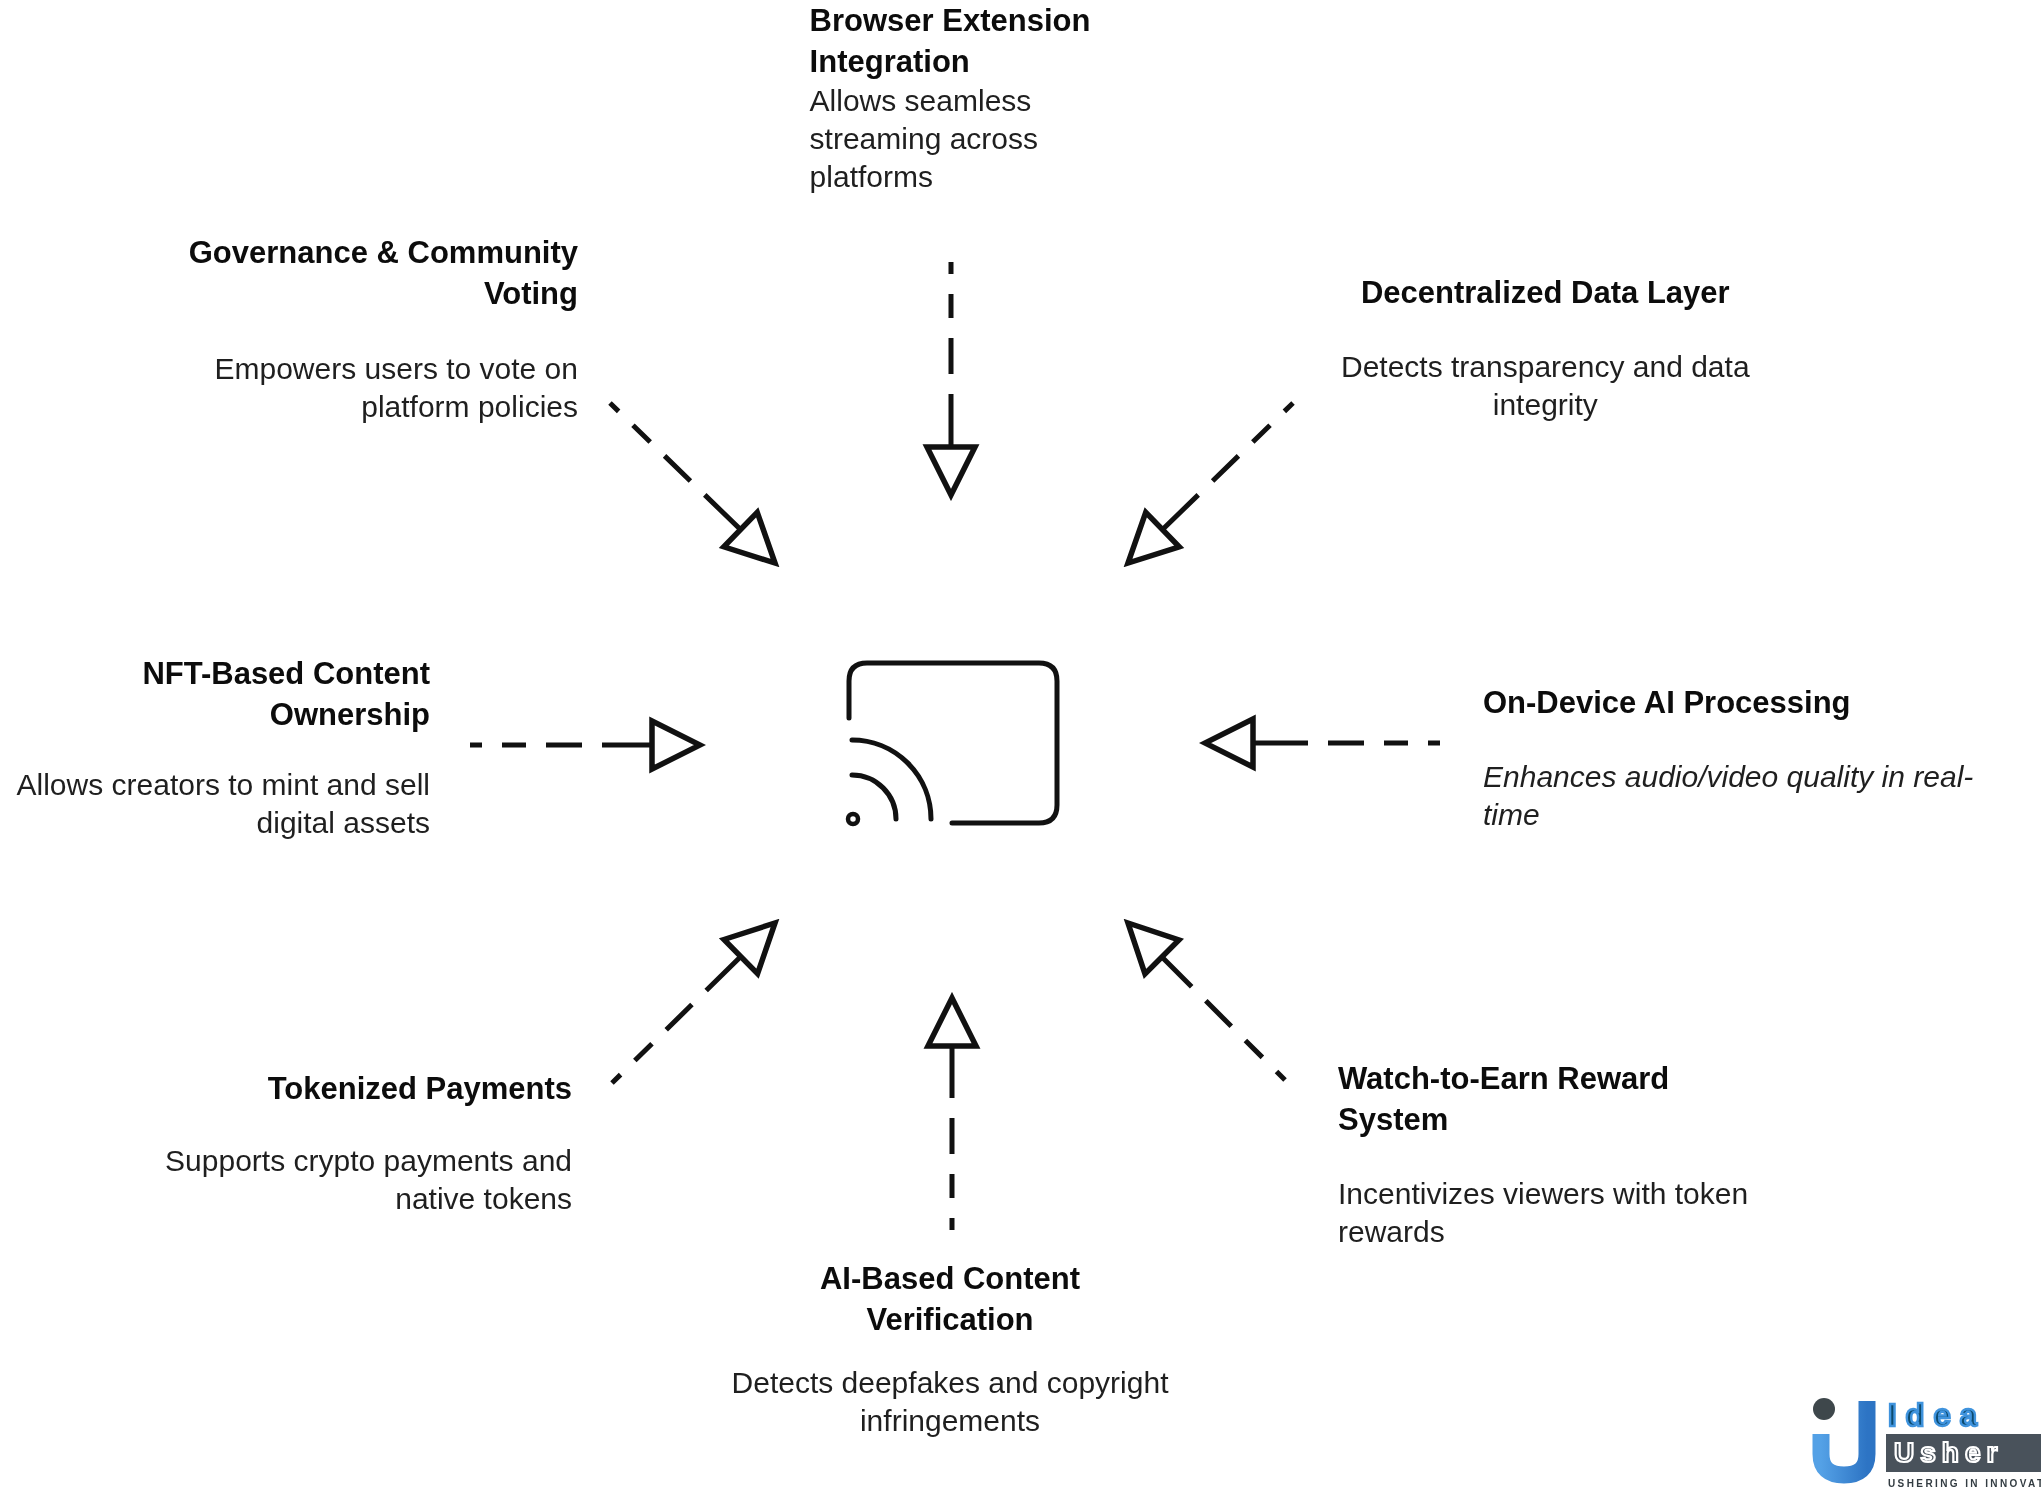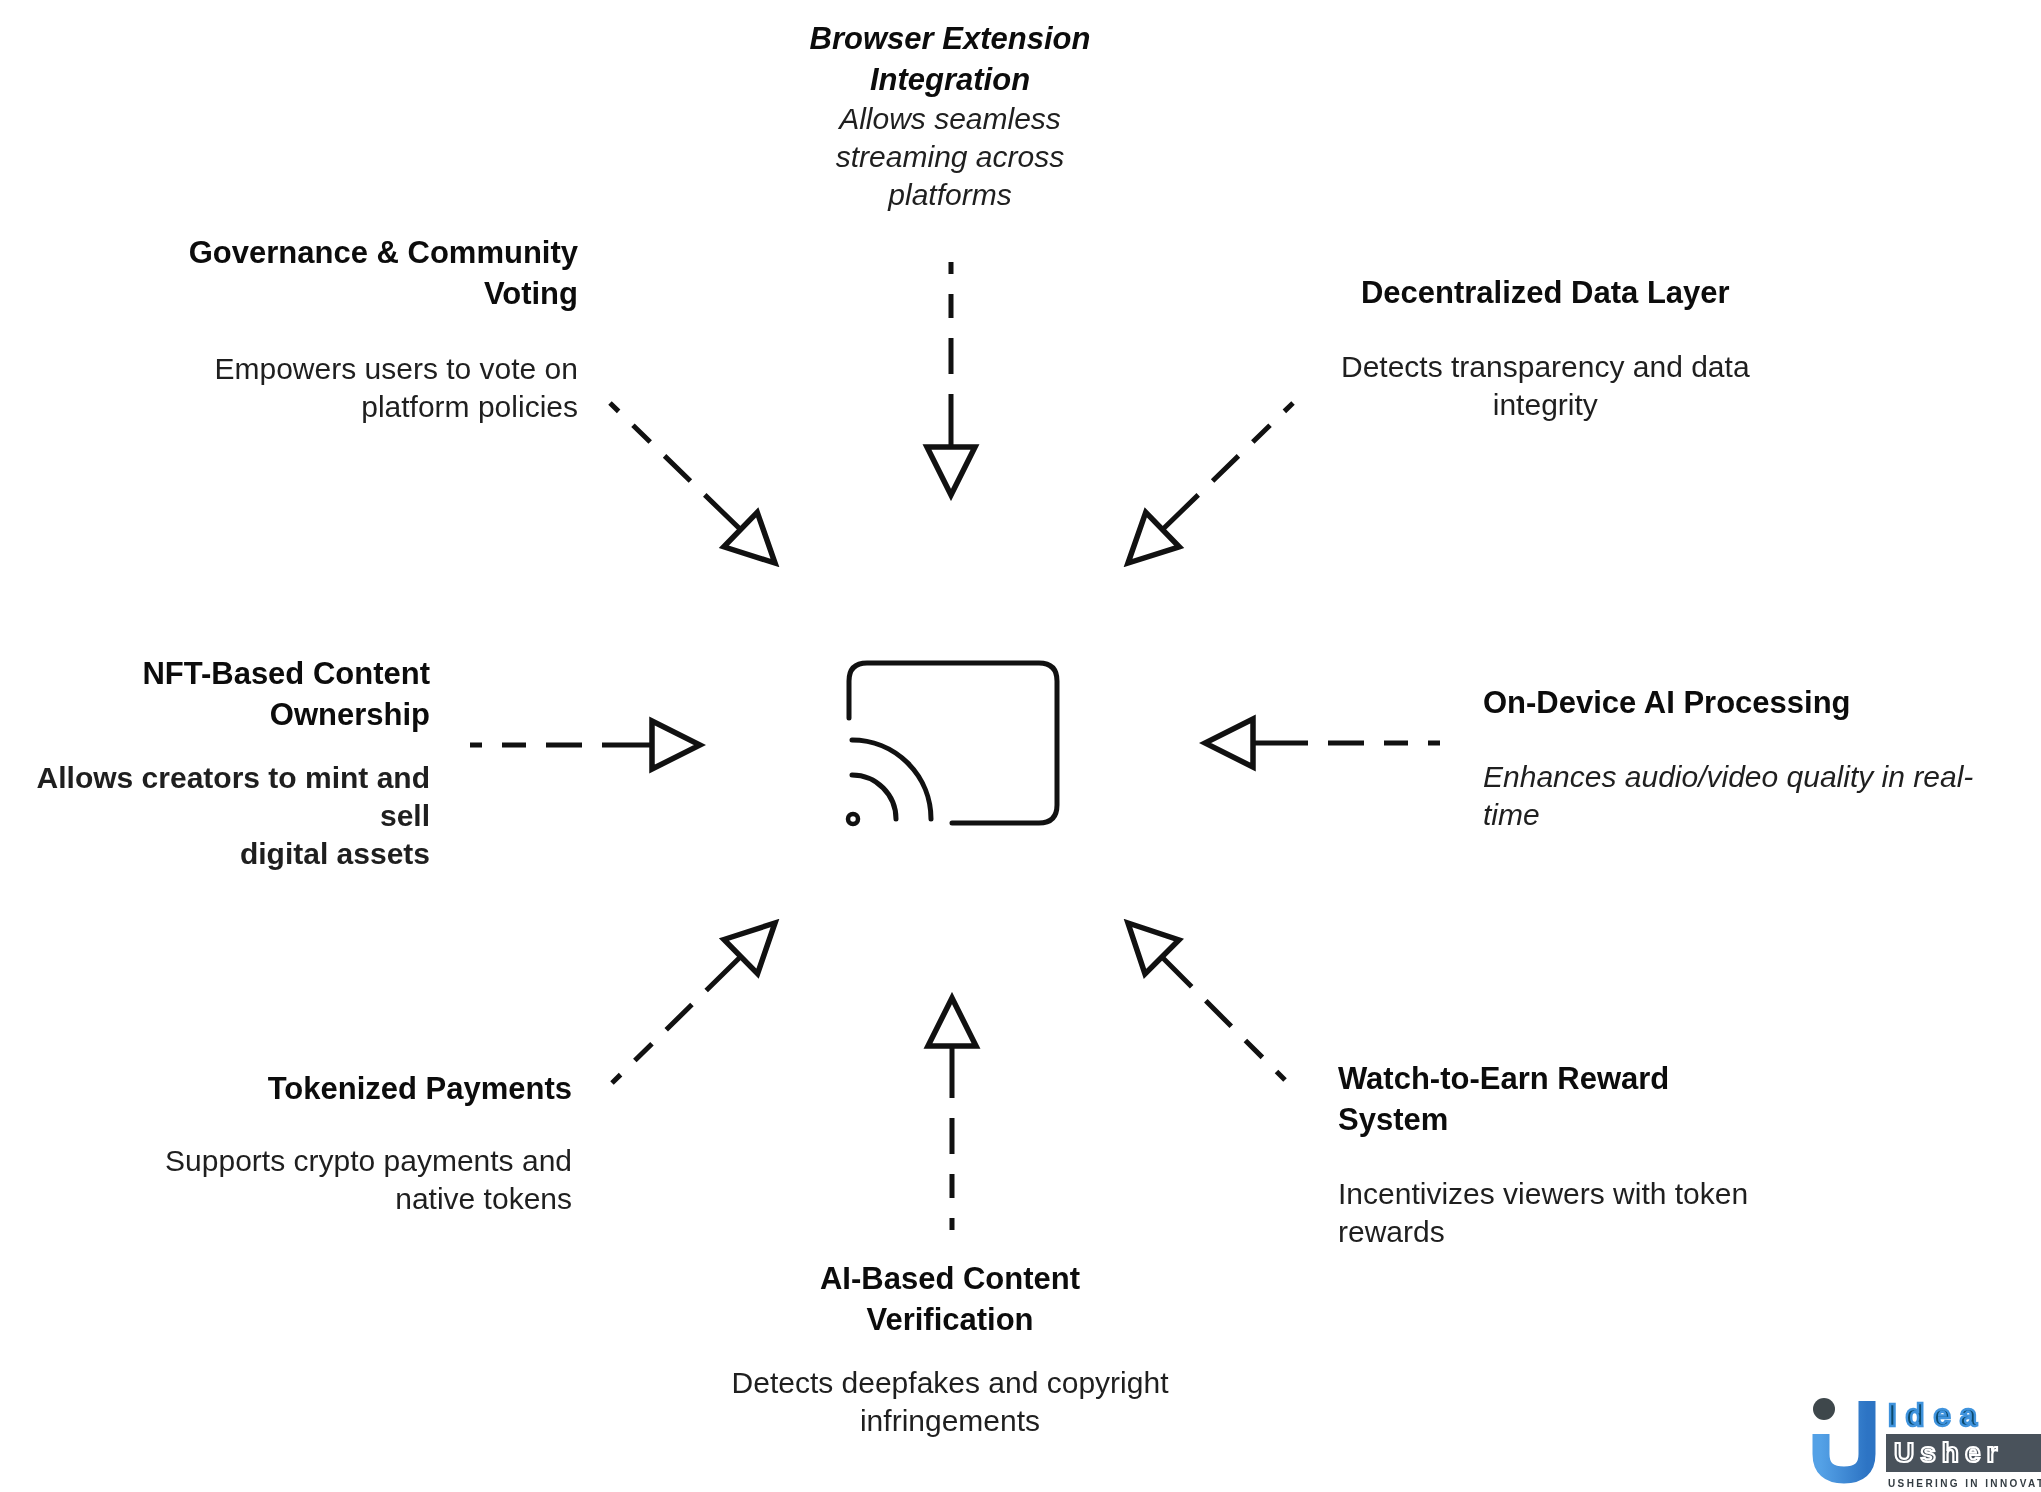--- a/index.html
+++ b/index.html
@@ -22,31 +22,31 @@
   }
   .feature-desc {
     margin: 0;
     font-size: 30px;
     font-weight: 400;
     line-height: 38px;
     color: #1f1f1f;
     white-space: pre-line;
   }
   
-  .pos-top        { left: 950px; top: 18px;    transform: translateX(-50%); text-align: center; font-style: italic; }
+  .pos-top        { left: 950px; top: 0;    transform: translateX(-50%); text-align: left; }
   .pos-top .feature-desc { }
 
   .pos-top-left   { right: 1463px; top: 232px; text-align: right; }
   .pos-top-left .feature-desc { margin-top: 36px; }
 
   .pos-top-right  { left: 1341px; top: 272px; text-align: center; }
   .pos-top-right .feature-desc { margin-top: 35px; }
 
   .pos-left       { right: 1611px; top: 653px; text-align: right; }
-  .pos-left .feature-desc { margin-top: 24px; font-weight: bold; }
+  .pos-left .feature-desc { margin-top: 31px; }
 
   .pos-right      { left: 1483px; top: 682px; text-align: left; }
   .pos-right .feature-desc { margin-top: 35px; font-style: italic; }
 
   .pos-bottom-left  { right: 1469px; top: 1068px; text-align: right; }
   .pos-bottom-left .feature-desc { margin-top: 33px; margin-left: 20px; }
 
   .pos-bottom-right { left: 1338px; top: 1058px; text-align: left; }
   .pos-bottom-right .feature-desc { margin-top: 35px; }
 

